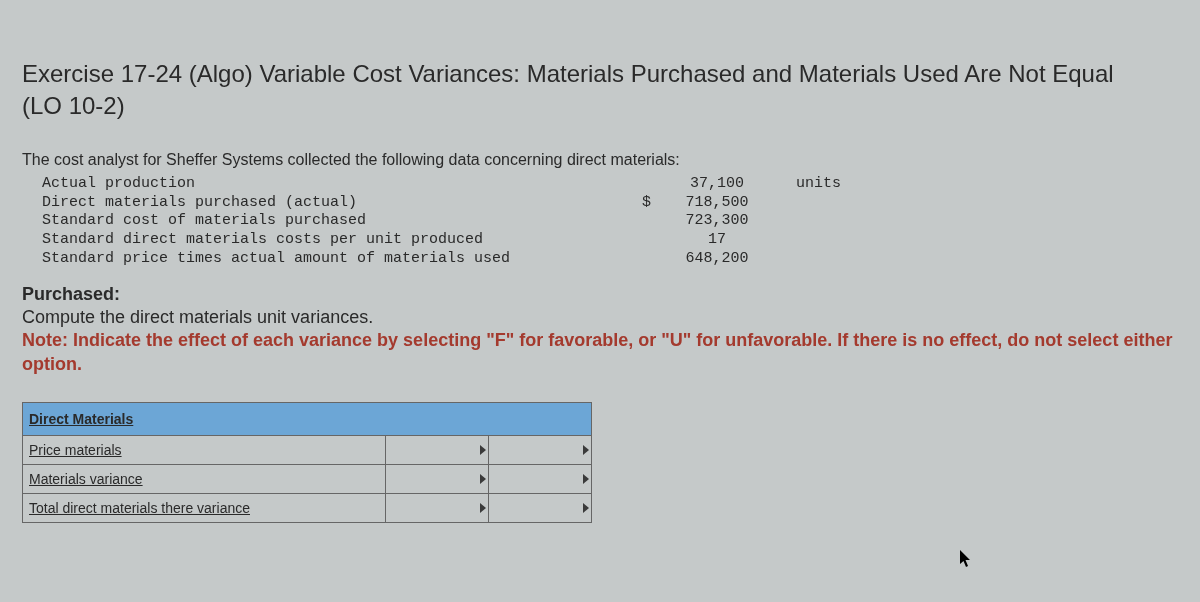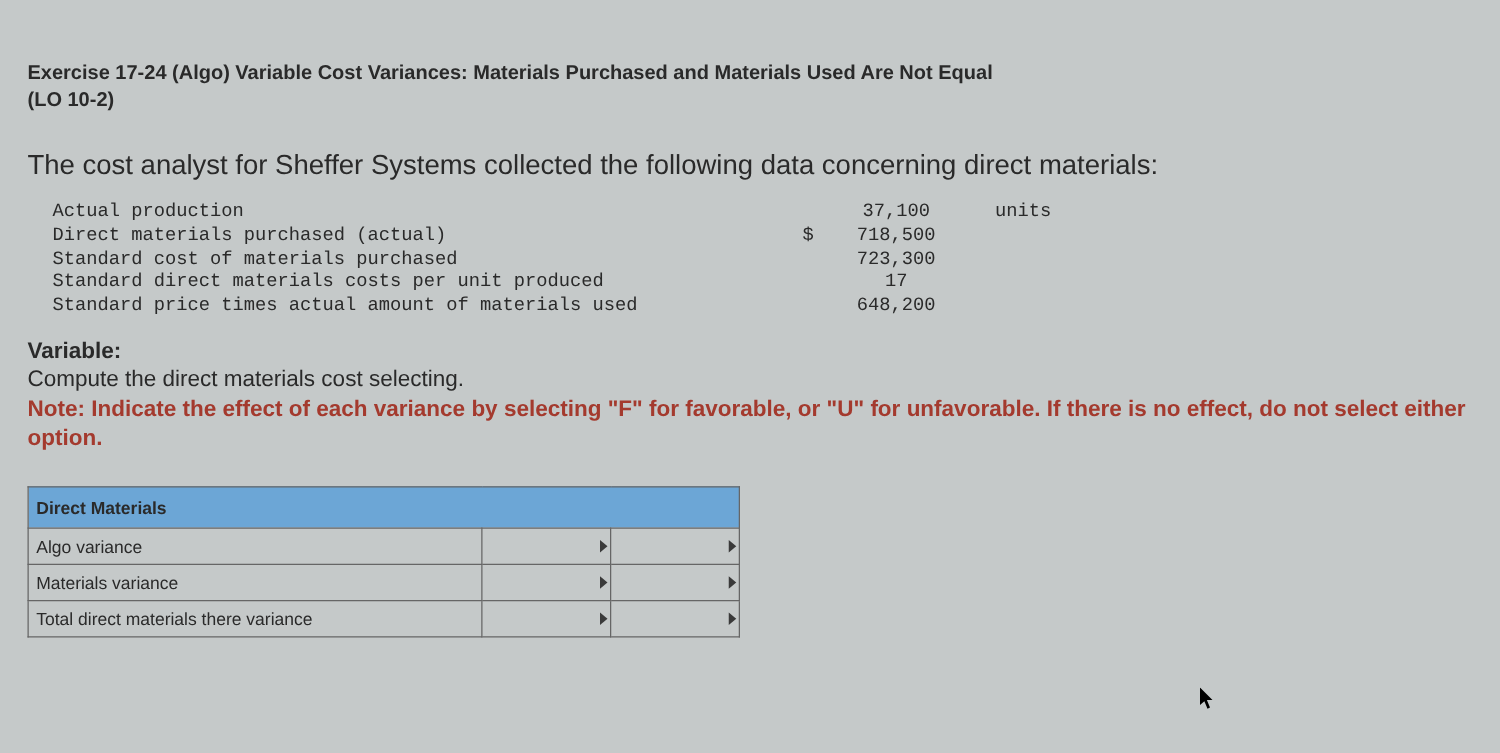--- a/index.html
+++ b/index.html
@@ -9,29 +9,29 @@
     height: 602px;
     background: #c5c9c9;
     font-family: Arial, Helvetica, sans-serif;
     color: #2a2a2a;
     overflow: hidden;
   }
   .page {
     padding: 18px 22px 0 22px;
   }
   .title {
-    font-size: 16px;
-    font-weight: bold;
-    margin-top: 30px;
+    font-size: 24px;
+    font-weight: normal;
+    margin-top: 40px;
     line-height: 1.35;
   }
   .intro {
-    font-size: 22px;
+    font-size: 16px;
     margin-top: 28px;
-    margin-bottom: 16px;
+    margin-bottom: 6px;
   }
   .data-block {
     font-family: "Courier New", Courier, monospace;
     font-size: 15px;
     white-space: pre;
     margin: 6px 0 0 20px;
     line-height: 1.25;
   }
   .data-row { }
   .data-label { display: inline-block; width: 600px; }
@@ -51,20 +51,21 @@
   table.answer {
     border-collapse: collapse;
     margin-top: 26px;
     font-size: 14px;
   }
   table.answer td, table.answer th {
     border: 1px solid #666;
     height: 24px;
     padding: 2px 6px;
     vertical-align: middle;
+    text-decoration: underline;
   }
   table.answer th {
     background: #6ca6d6;
     text-align: left;
     font-weight: bold;
     padding: 4px 6px;
   }
   .col-label { width: 350px; }
   .col-amt   { width: 90px; position: relative; }
   .col-fu    { width: 90px; position: relative; }
@@ -95,32 +96,32 @@
   <div class="title">
     <span>Exercise 17-24 (Algo) Variable Cost Variances: Materials Purchased and Materials Used Are Not Equal</span><br>
     <span>(LO 10-2)</span>
   </div>
 
   <div class="intro">The cost analyst for Sheffer Systems collected the following data concerning direct materials:</div>
 
   <div class="data-block"><div class="data-row"><span class="data-label">Actual production</span><span class="data-cur"></span><span class="data-val">37,100</span><span class="data-unit">units</span></div><div class="data-row"><span class="data-label">Direct materials purchased (actual)</span><span class="data-cur">$</span><span class="data-val">718,500</span><span class="data-unit"></span></div><div class="data-row"><span class="data-label">Standard cost of materials purchased</span><span class="data-cur"></span><span class="data-val">723,300</span><span class="data-unit"></span></div><div class="data-row"><span class="data-label">Standard direct materials costs per unit produced</span><span class="data-cur"></span><span class="data-val">17</span><span class="data-unit"></span></div><div class="data-row"><span class="data-label">Standard price times actual amount of materials used</span><span class="data-cur"></span><span class="data-val">648,200</span><span class="data-unit"></span></div></div>
 
   <div class="required-block">
-    <span class="required-label">Variable:</span><br>
-    <span>Compute the direct materials cost selecting.</span><br>
+    <span class="required-label">Purchased:</span><br>
+    <span>Compute the direct materials unit variances.</span><br>
     <span class="note">Note: Indicate the effect of each variance by selecting "F" for favorable, or "U" for unfavorable. If there is no effect, do not select either option.</span>
   </div>
 
   <table class="answer">
     <tbody>
         <tr>
       <th class="col-label" colspan="3">Direct Materials</th>
     </tr>
     <tr>
-      <td class="col-label">Algo variance</td>
+      <td class="col-label">Price materials</td>
       <td class="col-amt">
             <span class="tri"></span>
           </td>
       <td class="col-fu">
             <span class="tri"></span>
           </td>
     </tr>
     <tr>
       <td class="col-label">Materials variance</td>
       <td class="col-amt">

